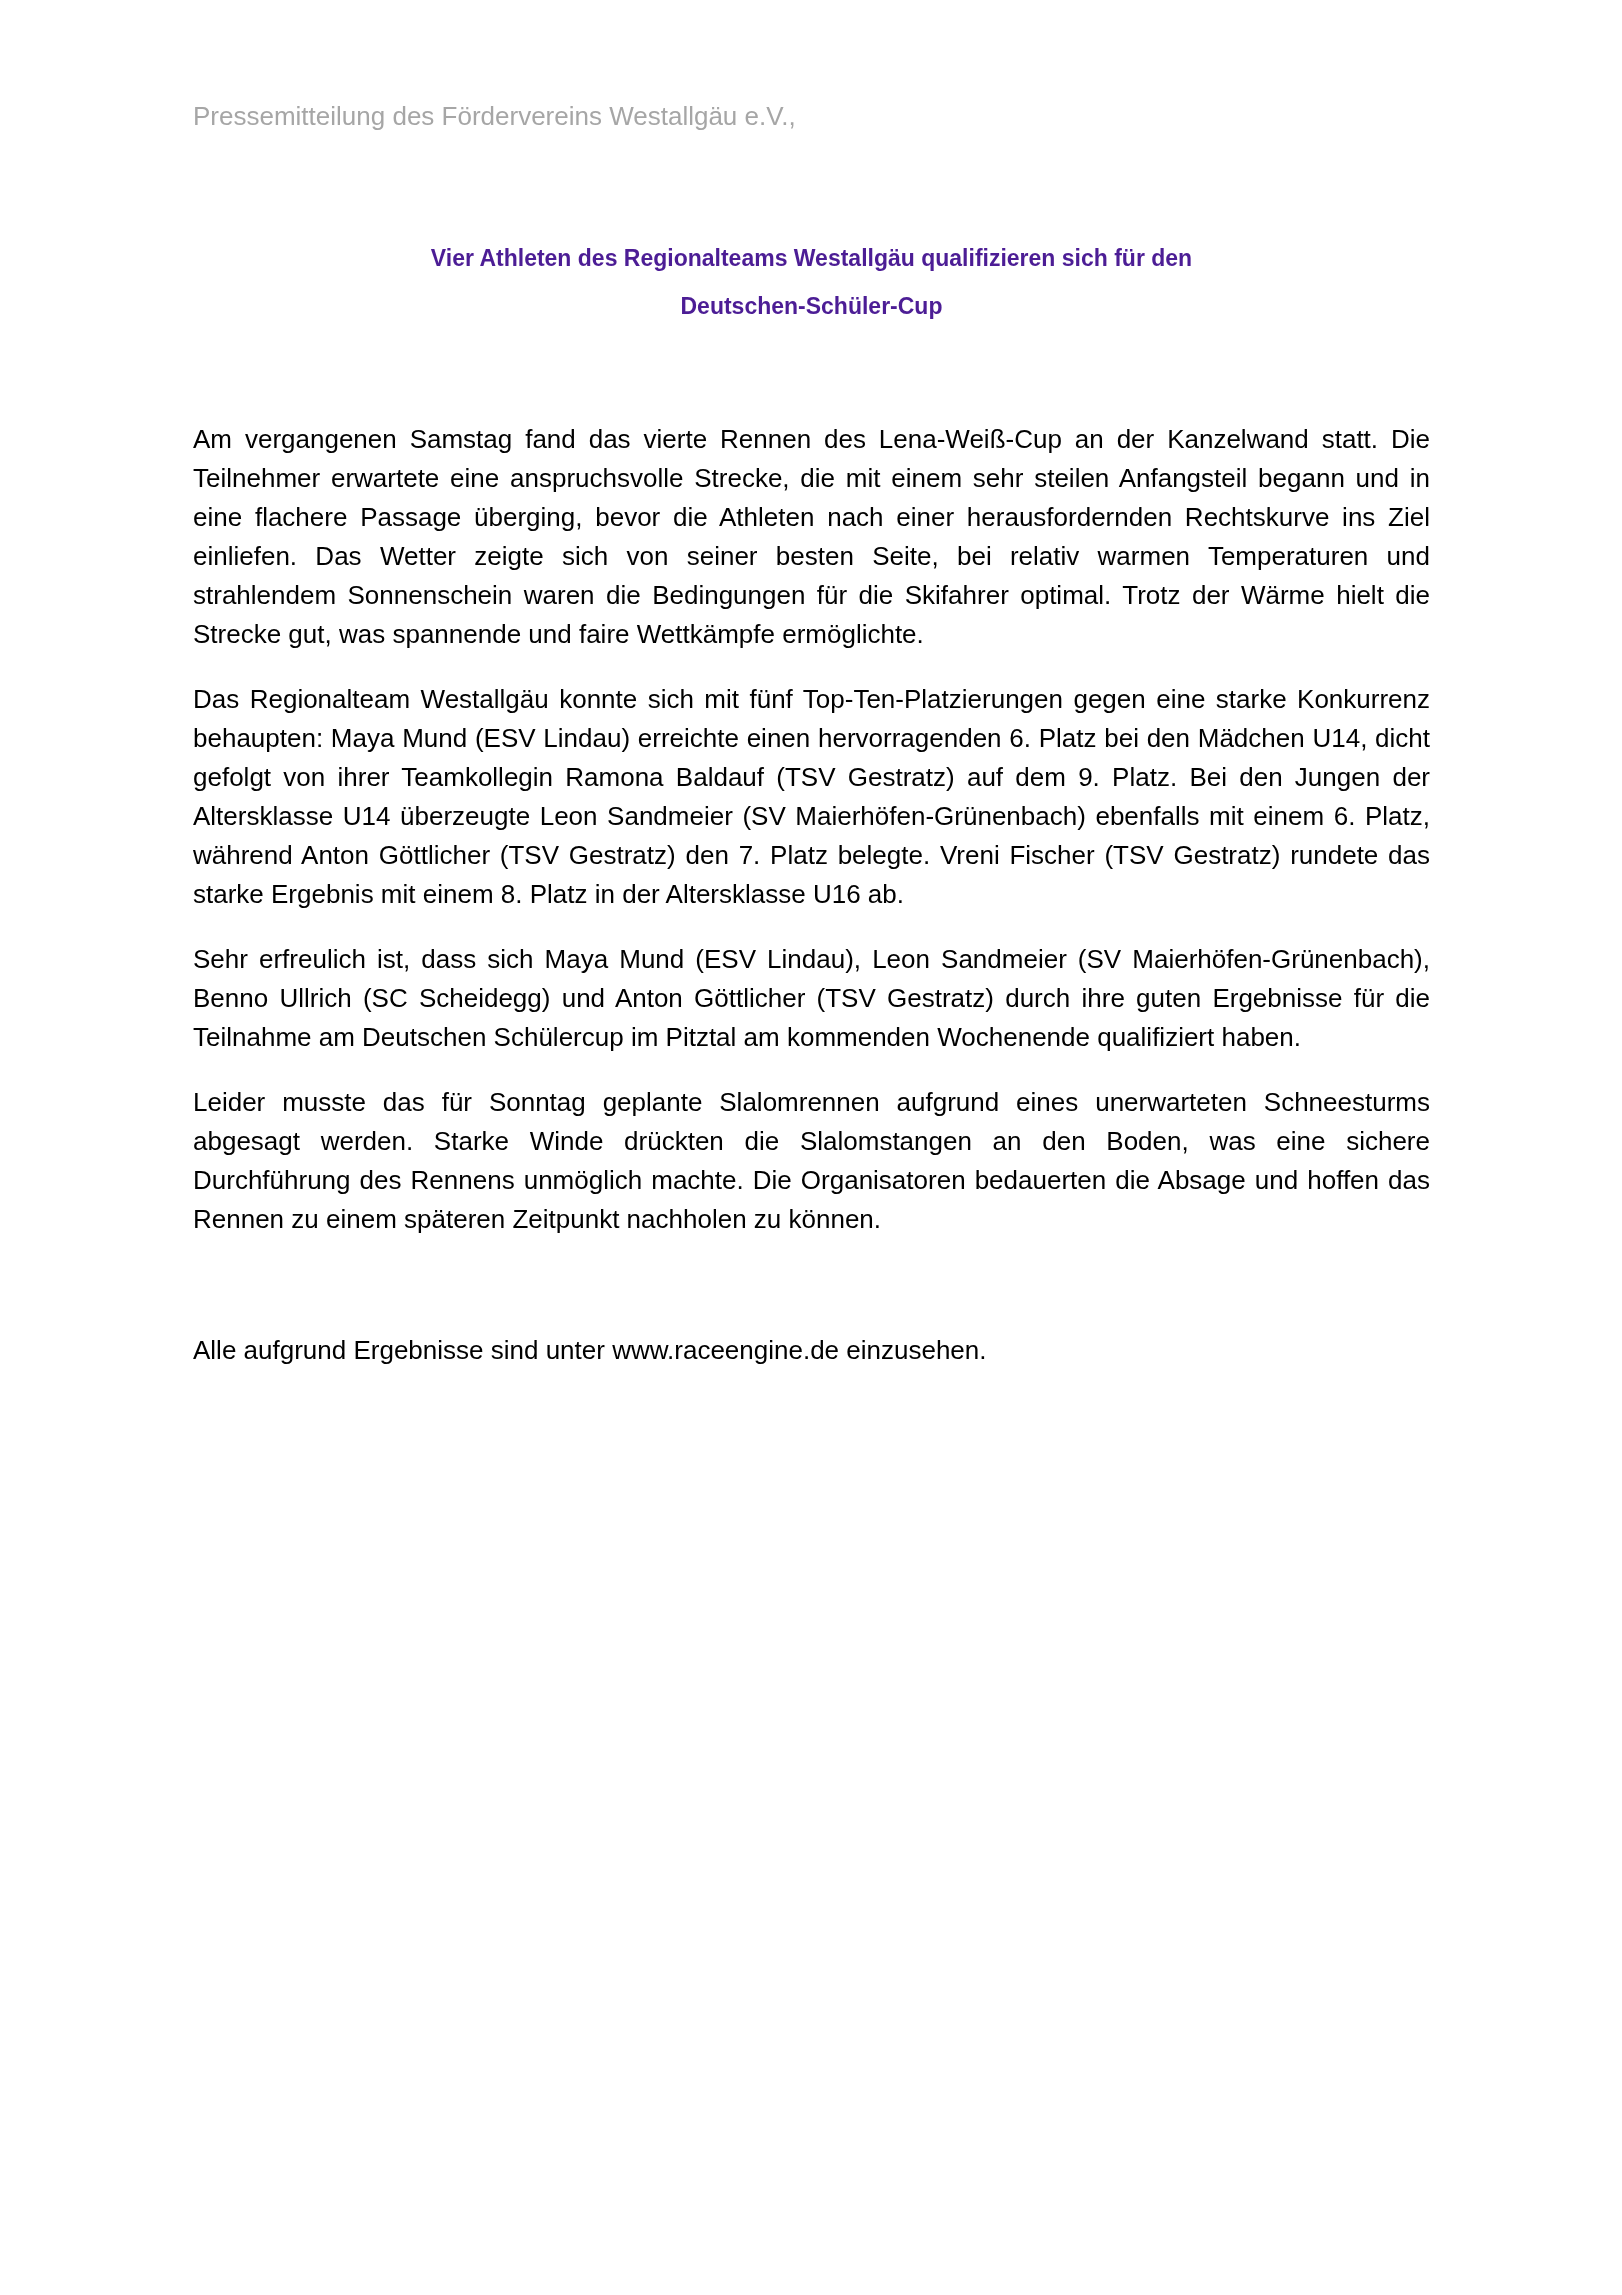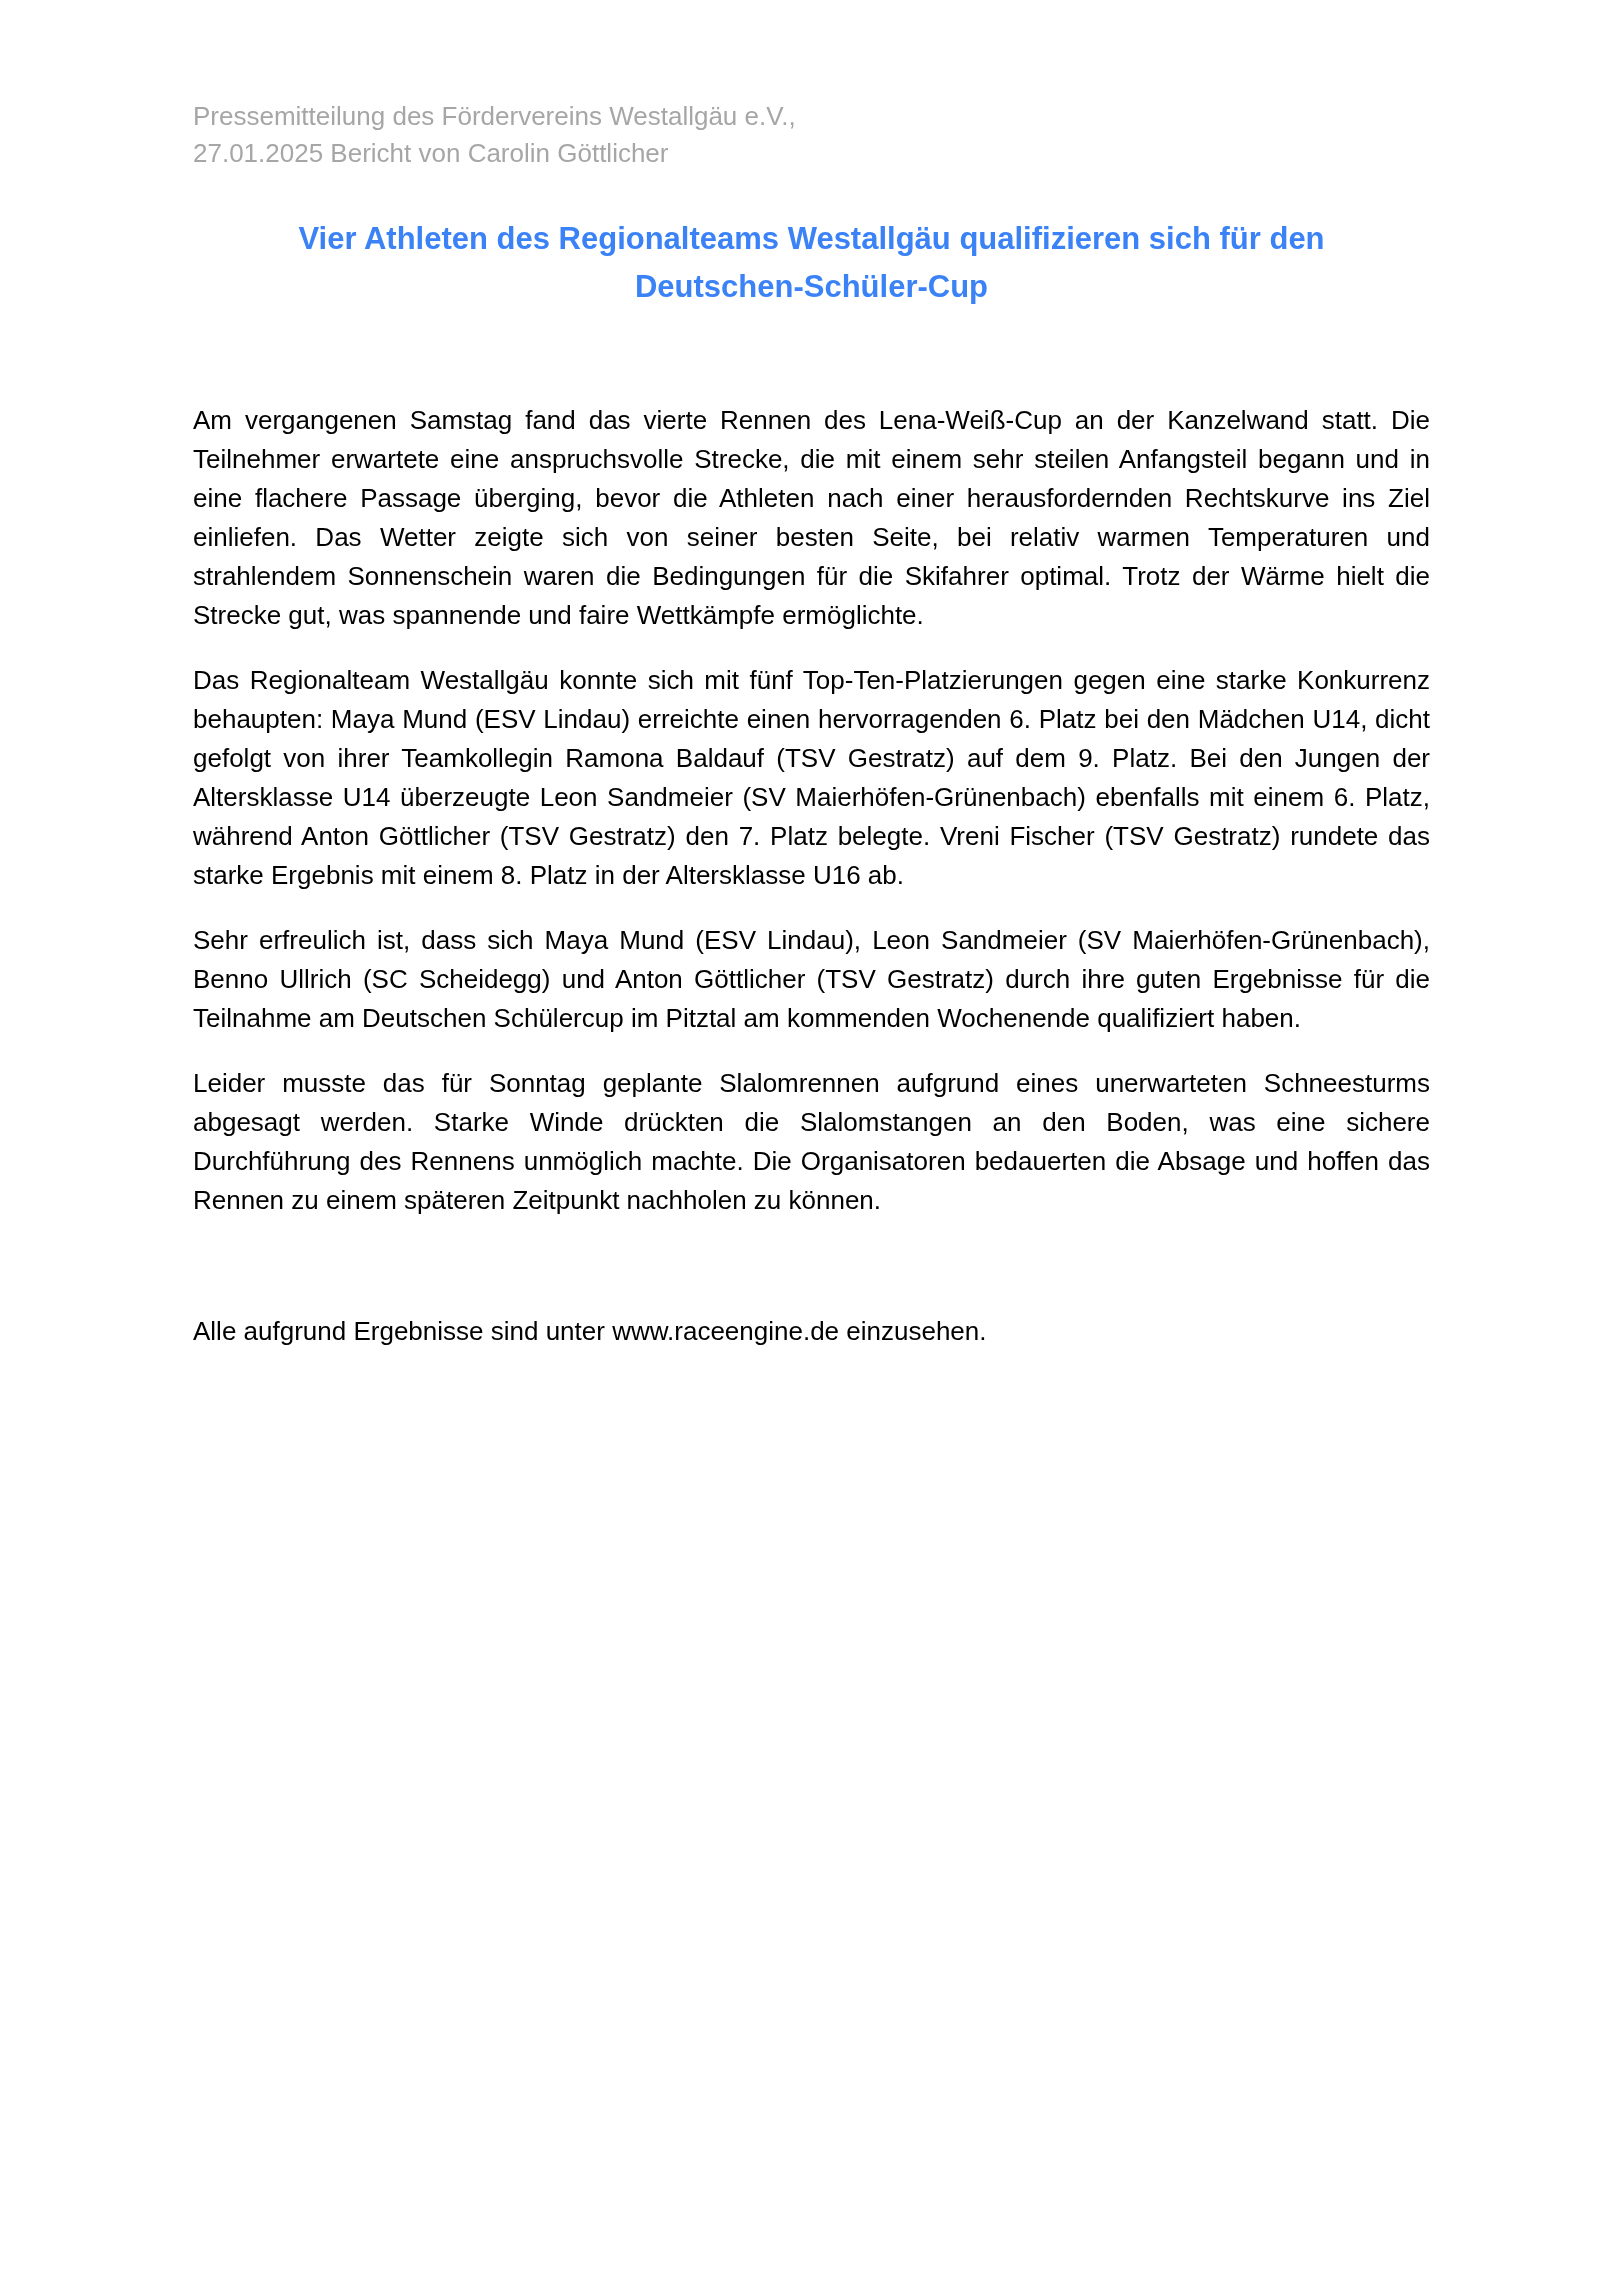--- a/index.html
+++ b/index.html
@@ -20,26 +20,26 @@
     height: 2295px;
     padding: 98px 192px 0 193px;
     background: #ffffff;
   }
   .header-note {
     color: #a6a6a6;
     font-size: 26px;
     line-height: 37px;
   }
   .doc-title {
-    margin: 43px 0 0 0;
+    margin: 99px 0 0 0;
     text-align: center;
-    font-size: 31px;
+    font-size: 23px;
     line-height: 48px;
     font-weight: bold;
-    color: #3b82f6;
+    color: #4c1d95;
   }
   .doc-title .title-line {
     display: block;
   }
   .body-text {
     margin-top: 90px;
   }
   .para {
     margin: 8px 0 26px 0;
     font-size: 26px;
@@ -54,21 +54,20 @@
     text-align: left;
   }
 </style>
 </head>
 <body>
 
 <div class="page">
 
   <div class="header-note">
     <div>Pressemitteilung des Fördervereins Westallgäu e.V.,</div>
-    <div>27.01.2025 Bericht von Carolin Göttlicher</div>
   </div>
 
   <h1 class="doc-title">
     <span class="title-line">Vier Athleten des Regionalteams Westallgäu qualifizieren sich für den</span>
     <span class="title-line">Deutschen-Schüler-Cup</span>
   </h1>
 
   <div class="body-text">
     <p class="para">Am vergangenen Samstag fand das vierte Rennen des Lena-Weiß-Cup an der Kanzelwand statt. Die Teilnehmer erwartete eine anspruchsvolle Strecke, die mit einem sehr steilen Anfangsteil begann und in eine flachere Passage überging, bevor die Athleten nach einer herausfordernden Rechtskurve ins Ziel einliefen. Das Wetter zeigte sich von seiner besten Seite, bei relativ warmen Temperaturen und strahlendem Sonnenschein waren die Bedingungen für die Skifahrer optimal. Trotz der Wärme hielt die Strecke gut, was spannende und faire Wettkämpfe ermöglichte.</p>
     <p class="para">Das Regionalteam Westallgäu konnte sich mit fünf Top-Ten-Platzierungen gegen eine starke Konkurrenz behaupten: Maya Mund (ESV Lindau) erreichte einen hervorragenden 6. Platz bei den Mädchen U14, dicht gefolgt von ihrer Teamkollegin Ramona Baldauf (TSV Gestratz) auf dem 9. Platz. Bei den Jungen der Altersklasse U14 überzeugte Leon Sandmeier (SV Maierhöfen-Grünenbach) ebenfalls mit einem 6. Platz, während Anton Göttlicher (TSV Gestratz) den 7. Platz belegte. Vreni Fischer (TSV Gestratz) rundete das starke Ergebnis mit einem 8. Platz in der Altersklasse U16 ab.</p>

